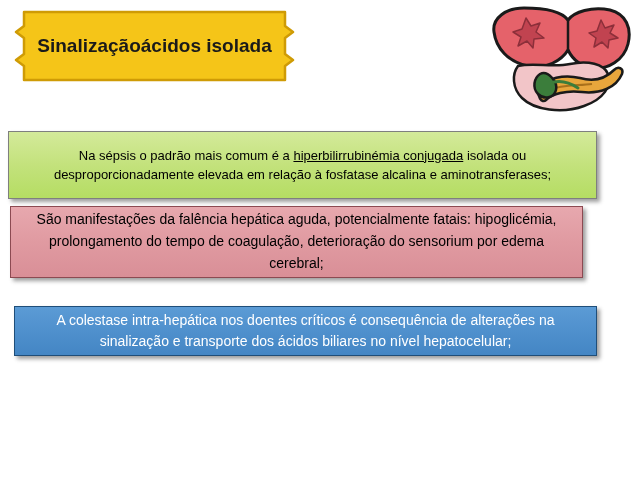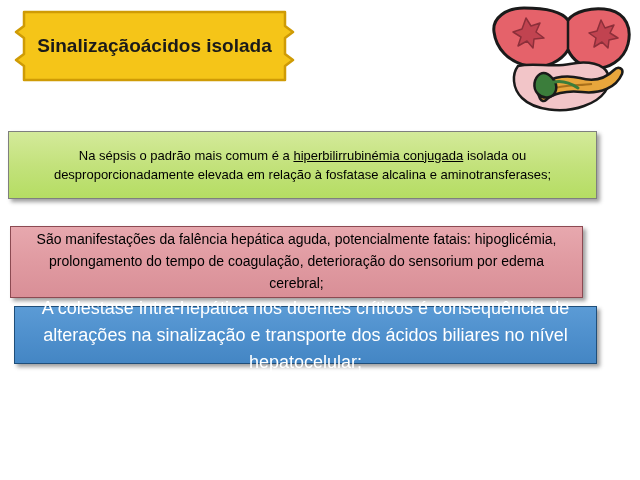--- a/index.html
+++ b/index.html
@@ -83,38 +83,38 @@
     background: linear-gradient(to bottom, #d4ea9a 0%, #c3e27c 50%, #b5dd63 100%);
     font-size: 13px;
     line-height: 1.5;
   }
   #box-green .u {
     text-decoration: underline;
   }
 
   #box-red {
     left: 10px;
-    top: 226px;
+    top: 206px;
     width: 573px;
     height: 72px;
     background: linear-gradient(to bottom, #e7a8ae 0%, #e09aa1 50%, #d98f97 100%);
     border: 1px solid #8c4a52;
     font-size: 14px;
     line-height: 1.55;
   }
 
   #box-blue {
     left: 14px;
     top: 306px;
     width: 583px;
-    height: 58px;
+    height: 50px;
     background: linear-gradient(to bottom, #5b9bd5 0%, #4f90cd 50%, #4486c4 100%);
     border: 1px solid #1f4e79;
     color: #ffffff;
-    font-size: 18px;
+    font-size: 14px;
     line-height: 1.5;
   }
 </style>
 </head>
 <body>
 
 <div class="slide">
 
   <div class="title-banner">
     <svg width="281" height="72" viewBox="0 0 281 72" xmlns="http://www.w3.org/2000/svg">

